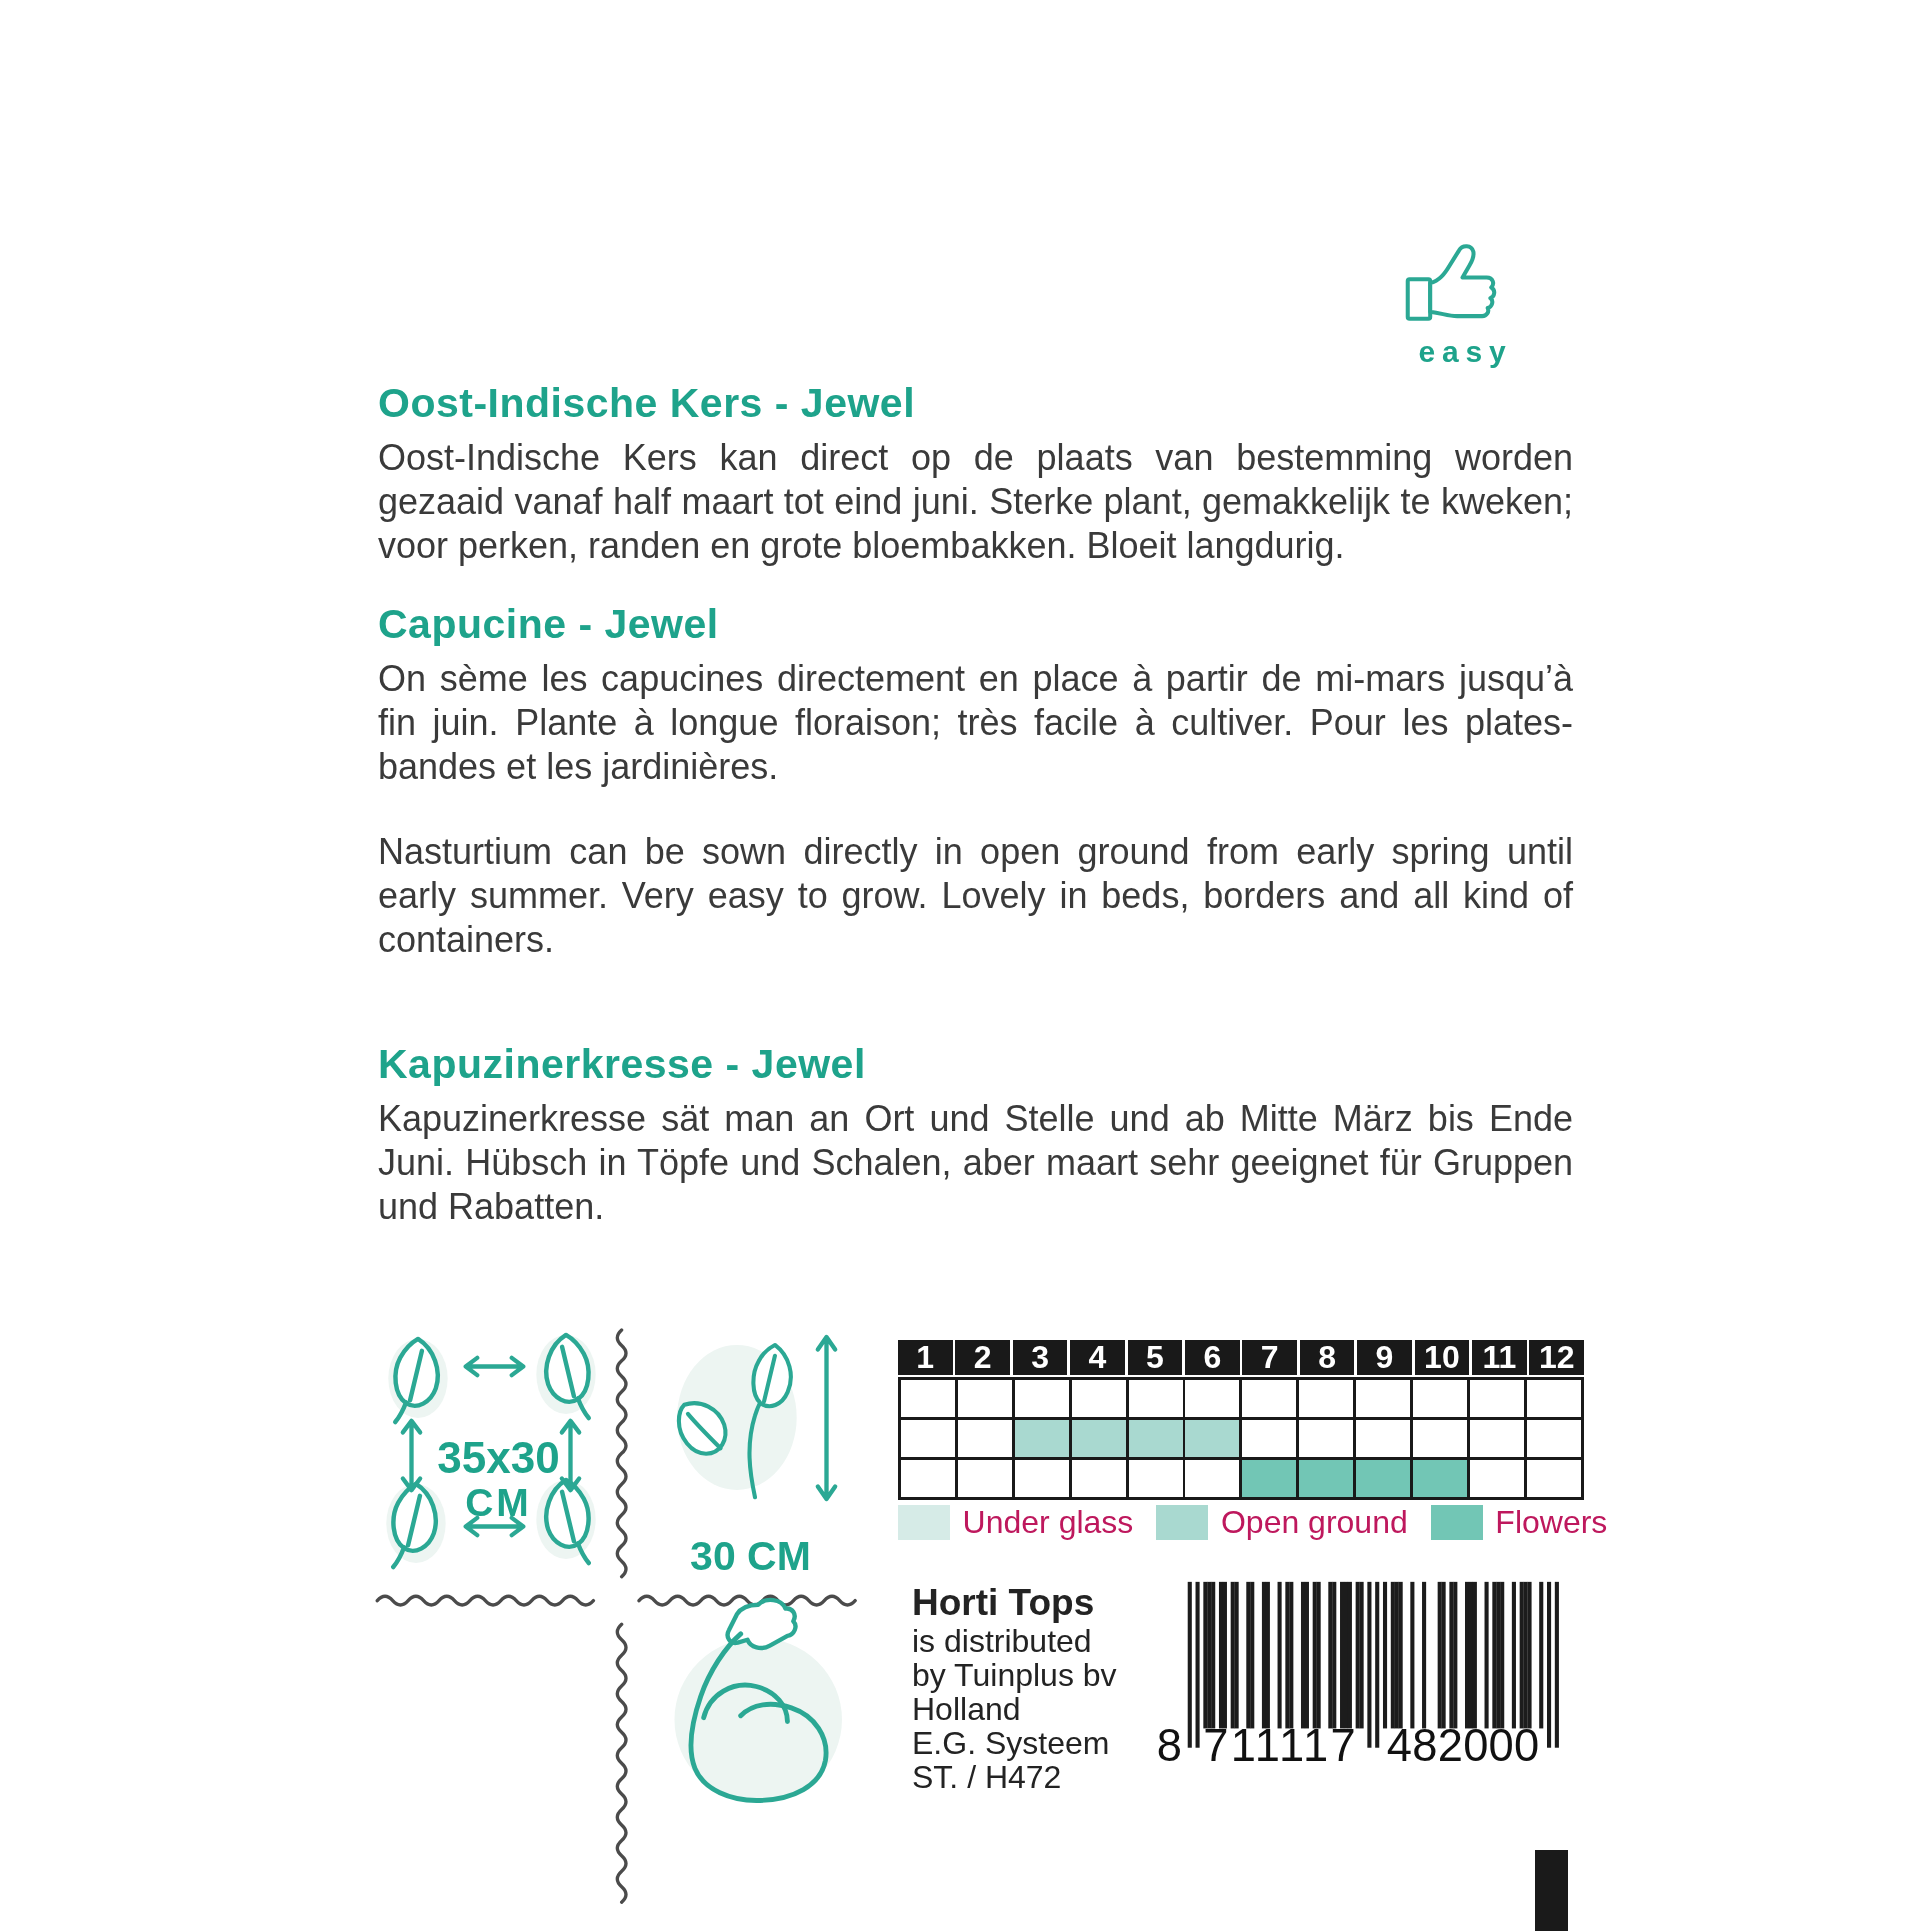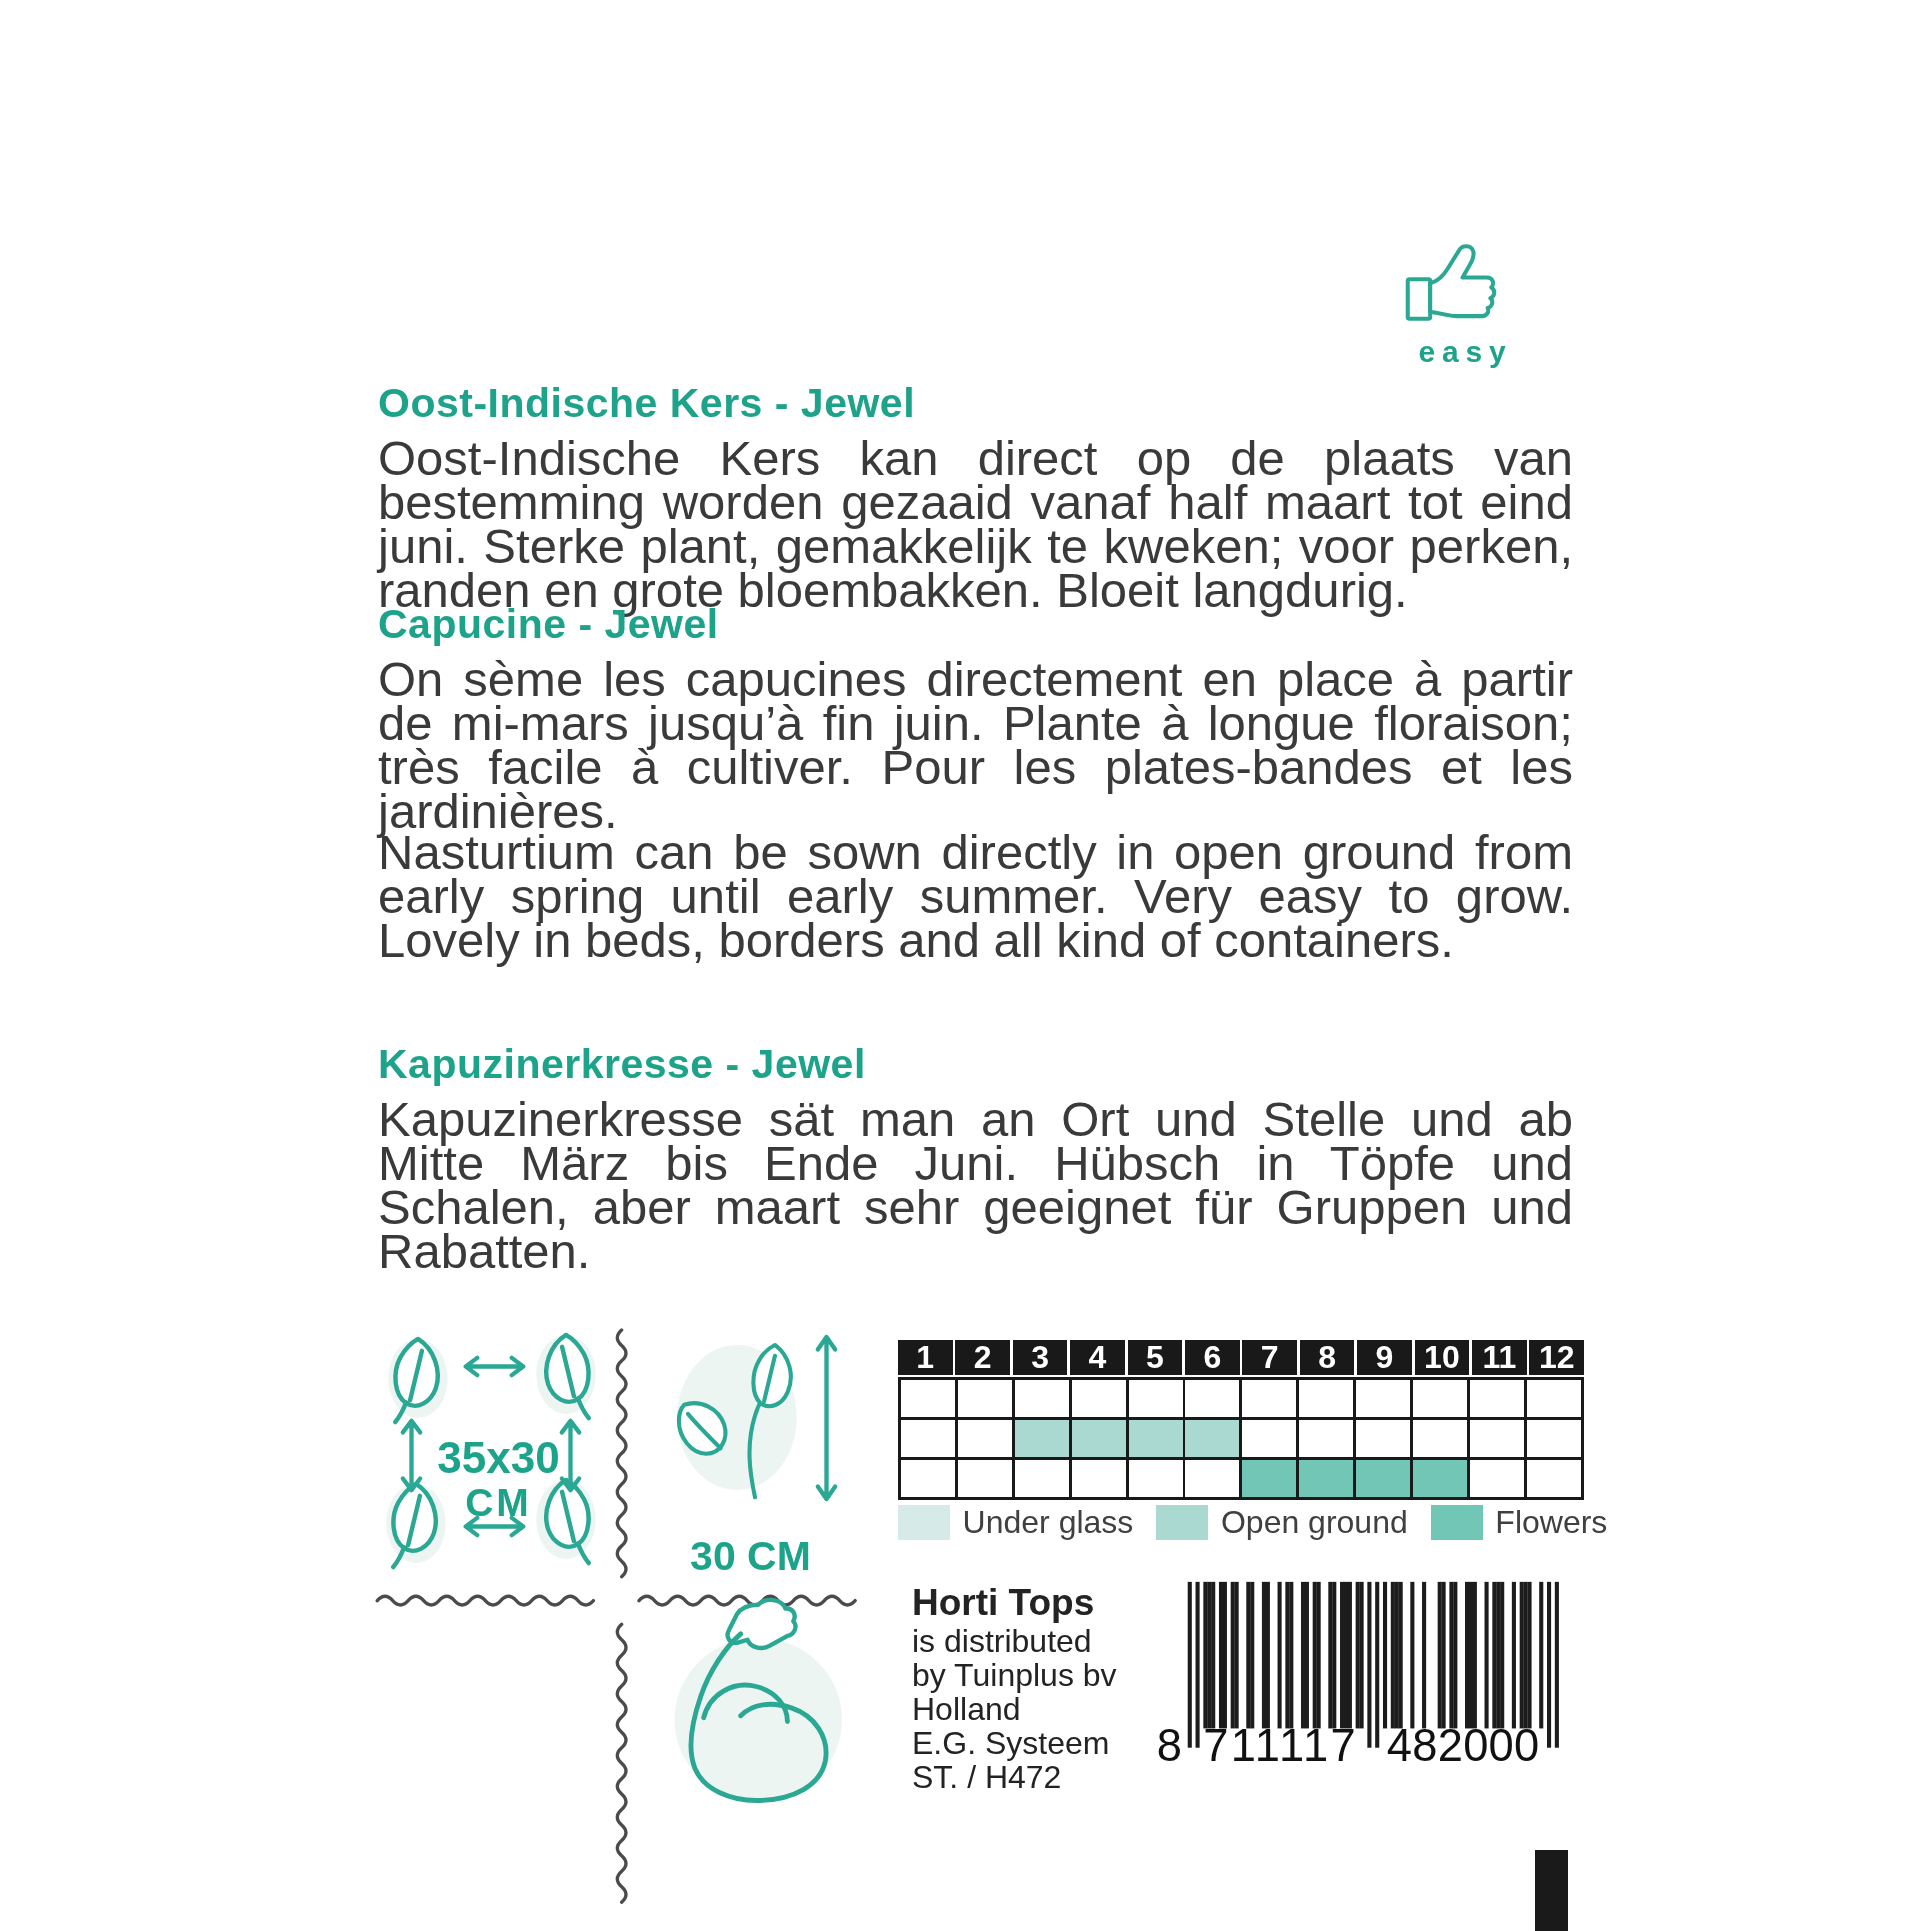--- a/index.html
+++ b/index.html
@@ -19,36 +19,36 @@
   .banner-title{position:absolute;left:37px;top:50%;transform:translateY(-50%) scale(0.8,1.48);
     transform-origin:0 50%;font-size:50px;font-weight:400;color:#2d2d2d;letter-spacing:4.8px;white-space:nowrap;}
 
   
   .easy-badge{left:1402px;top:238px;width:127px;text-align:center;}
   .easy-label{margin-top:0px;font-size:30px;font-weight:bold;color:var(--teal);letter-spacing:6.8px;text-align:center;}
 
   
   .sec{left:378px;width:1195px;}
   .sec-heading{font-size:41px;font-weight:bold;color:var(--teal);letter-spacing:0.5px;}
-  .sec-body{margin-top:8.7px;font-size:49px;line-height:44px;color:var(--ink);text-align:justify;}
+  .sec-body{margin-top:8.7px;font-size:36px;line-height:44px;color:var(--ink);text-align:justify;}
 
   
   .pict-label{color:var(--teal);font-weight:bold;text-align:center;margin-top:17px;}
 
   
   .cal-months{left:898px;top:1340px;width:686px;height:35px;display:flex;gap:2.9px;}
   .mcell{flex:1;background:var(--line);color:#fff;font-size:32px;font-weight:bold;
          display:flex;align-items:center;justify-content:center;}
   .cal-grid{left:898px;top:1377px;width:680px;display:grid;background:var(--line);
             grid-template-columns:repeat(12,1fr);grid-auto-rows:37px;gap:2.9px;padding:2.9px;}
   .ccell{background:#ffffff;}
   .legend{left:898px;top:1504px;display:flex;align-items:center;}
   .legend-item{display:flex;align-items:center;margin-right:23px;}
   .swatch{width:52px;height:35px;margin-right:12.6px;}
-  .legend-label{font-size:32px;color:#404040;text-align:right;}
+  .legend-label{font-size:32px;color:#be185d;text-align:right;}
 
   
   .distributor{left:912px;top:1582px;width:270px;color:#232323;}
   .dist-name{font-size:37px;font-weight:bold;}
   .dist-line{font-size:32px;line-height:34px;}
 
   
   .barcode-svg{left:1145px;top:1578px;}
   .barcode-svg rect{fill:#1c1c1c;}
   .barcode-svg text{fill:#111;font-family:"Liberation Sans",sans-serif;font-size:47px;}

